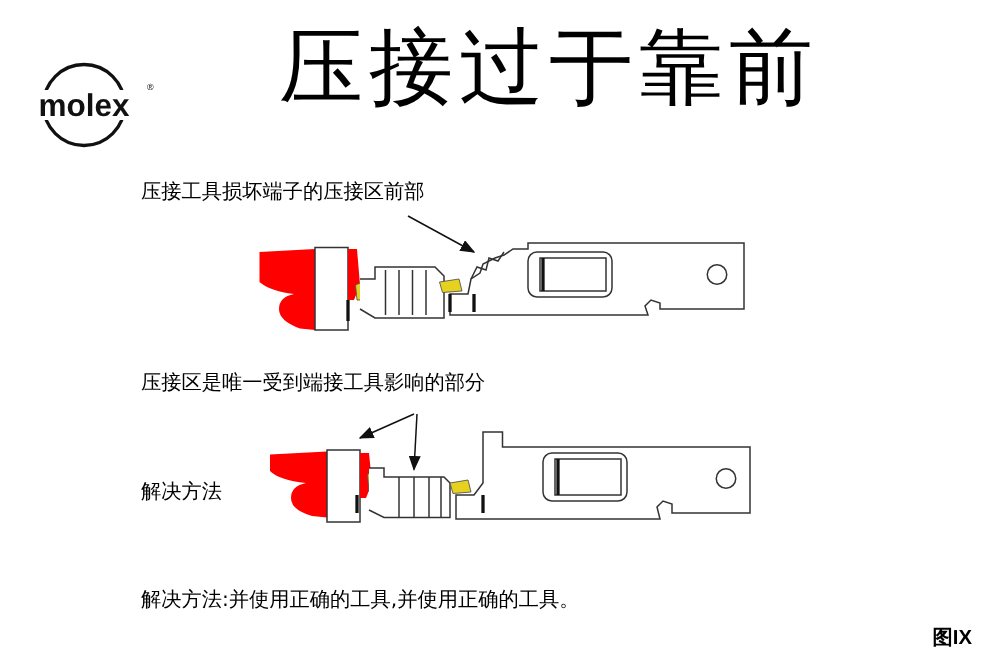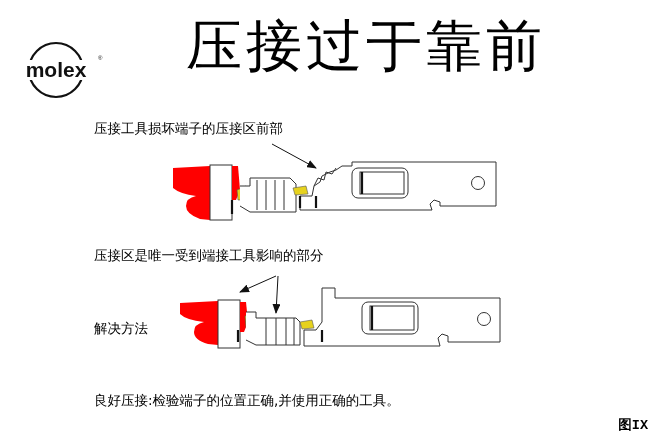--- a/index.html
+++ b/index.html
@@ -7,41 +7,41 @@
          font-family: "DejaVu Sans", "Liberation Sans", sans-serif; color: #000; }
   .logo { position: absolute; left: 8px; top: 36px; width: 96px; height: 66px; }
   .logo svg { width: 100%; height: 100%; }
   .title { position: absolute; left: 186px; top: 22px; font-family: "DejaVu Serif", "Liberation Serif", serif;
            font-size: 56px; letter-spacing: 4px; line-height: 48px; font-weight: normal; }
   .caption { position: absolute; font-size: 13.5px; font-weight: normal; line-height: 16px; white-space: nowrap; }
   .cap1 { left: 94px; top: 120px; }
   .cap2 { left: 94px; top: 247px; }
   .cap3 { left: 94px; top: 320px; }
   .cap4 { left: 94px; top: 392px; }
-  .fig { position: absolute; right: 24px; top: 416px; font-weight: bold; font-size: 13.5px; font-family: Liberation Mono, monospace; }
+  .fig { position: absolute; right: 24px; top: 416px; font-weight: bold; font-size: 13.5px; font-family: Liberation Sans, sans-serif; }
   svg.diagram { position: absolute; left: 0; top: 0; width: 672px; height: 441px; }
 </style>
 </head>
 <body>
 
 <div class="logo">
   <svg viewBox="0 0 96 66">
     <circle cx="48" cy="34" r="27" fill="none" stroke="#111" stroke-width="2.2"></circle>
     <rect x="8" y="24" width="80" height="20" fill="#fff"></rect>
     <text x="48" y="41" text-anchor="middle" font-family="Liberation Sans, sans-serif" font-weight="bold" font-size="21" fill="#111">molex</text>
     <text x="90" y="24" font-size="6" font-family="Liberation Sans, sans-serif" fill="#111">®</text>
   </svg>
 </div>
 
 <div class="title">压接过于靠前</div>
 
 <div class="caption cap1">压接工具损坏端子的压接区前部</div>
 <div class="caption cap2">压接区是唯一受到端接工具影响的部分</div>
 <div class="caption cap3">解决方法</div>
-<div class="caption cap4">良好压接:检验端子的位置正确,并使用正确的工具。</div>
+<div class="caption cap4">解决方法:并使用正确的工具,并使用正确的工具。</div>
 <div class="fig">图IX</div>
 
 <svg class="diagram" viewBox="0 0 672 441">
   <defs>
     <marker id="ah" markerWidth="10" markerHeight="8" refX="9" refY="4" orient="auto">
       <path d="M0,0 L10,4 L0,8 z" fill="#111"></path>
     </marker>
   </defs>
 
   <g stroke="#333" stroke-width="1" fill="#fff">

